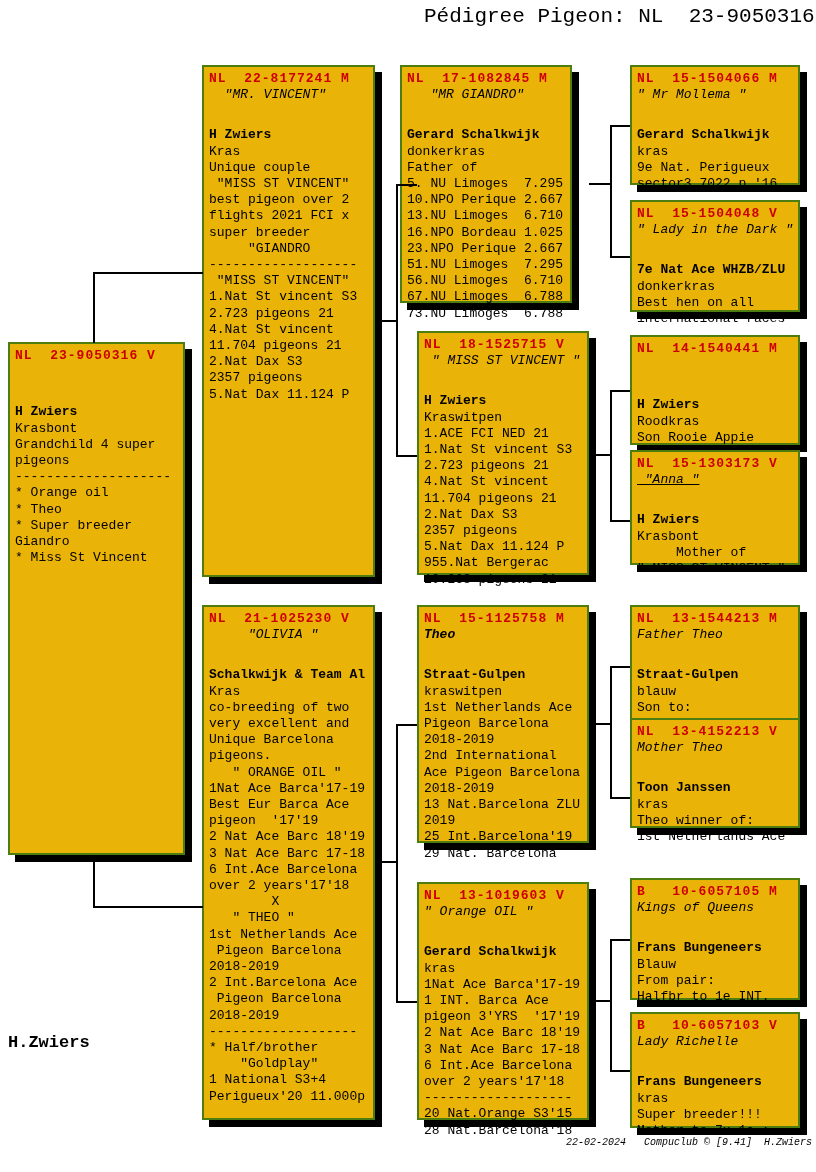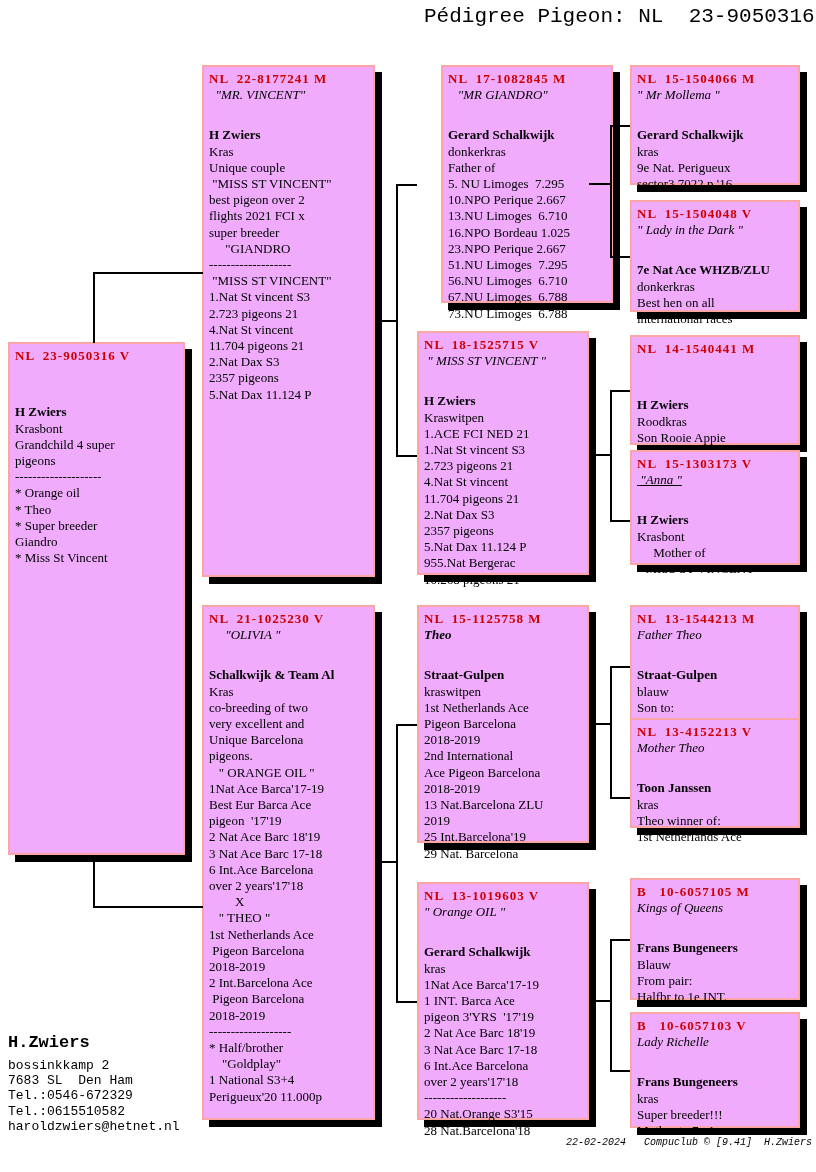--- a/index.html
+++ b/index.html
@@ -1,23 +1,23 @@
 <!DOCTYPE html>
 <html><head>
 <meta charset="utf-8">
 <style>
   html,body{margin:0;padding:0;background:#fff;}
   body{width:816px;height:1172px;position:relative;overflow:hidden;
        font-family:"Liberation Mono",monospace;color:#000;}
   #pedigree-root{position:absolute;inset:0;}
   .page-title{position:absolute;left:424px;top:5px;
        font-family:Liberation Mono, monospace;font-size:21px;white-space:pre;}
-  .pbox{position:absolute;background:#f0abfc;border:2px solid #fca5a5;
+  .pbox{position:absolute;background:#eab308;border:2px solid #4d7c0f;
        box-shadow:7px 7px 0 #000;box-sizing:border-box;
-       padding:4px 0 0 5px;font-size:13px;line-height:16.2px;font-family:Liberation Serif, serif;}
+       padding:4px 0 0 5px;font-size:13px;line-height:16.2px;}
   .ln{white-space:pre;min-height:16px;}
   .ln-r{color:#cc0000;font-weight:bold;letter-spacing:1px;}
   .ln-b{font-weight:bold;margin-top:24px;}
   .ln-i{font-style:italic;}
   .ln-bi{font-weight:bold;font-style:italic;}
   .ln-u{font-style:italic;text-decoration:underline;}
   .cline{position:absolute;background:#000;}
   .contact{position:absolute;left:8px;top:1033px;}
   .contact-name{font-weight:bold;font-size:17px;margin-bottom:6px;}
   .contact .cl{font-size:13px;line-height:15.2px;white-space:pre;}
@@ -93,21 +93,21 @@
       <div class="ln">2 Int.Barcelona Ace</div>
       <div class="ln"> Pigeon Barcelona</div>
       <div class="ln">2018-2019</div>
       <div class="ln">-------------------</div>
       <div class="ln">* Half/brother</div>
       <div class="ln">    "Goldplay"</div>
       <div class="ln">1 National S3+4</div>
       <div class="ln">Perigueux'20 11.000p</div>
     </div>
 
-  <div class="pbox" style="left:441px;top:65px;width:172px;height:238px">
+  <div class="pbox" style="left:400px;top:65px;width:172px;height:238px">
       <div class="ln ln-r">NL  17-1082845 M</div>
       <div class="ln ln-i">   "MR GIANDRO"</div>
       <div class="ln ln-b">Gerard Schalkwijk</div>
       <div class="ln">donkerkras</div>
       <div class="ln">Father of</div>
       <div class="ln">5. NU Limoges  7.295</div>
       <div class="ln">10.NPO Perique 2.667</div>
       <div class="ln">13.NU Limoges  6.710</div>
       <div class="ln">16.NPO Bordeau 1.025</div>
       <div class="ln">23.NPO Perique 2.667</div>
@@ -235,27 +235,20 @@
       <div class="ln ln-r">B   10-6057103 V</div>
       <div class="ln ln-i">Lady Richelle</div>
       <div class="ln ln-b">Frans Bungeneers</div>
       <div class="ln">kras</div>
       <div class="ln">Super breeder!!!</div>
       <div class="ln">Mother to 7x 1e :</div>
     </div>
 
   <div class="contact">
     <div class="contact-name">H.Zwiers</div>
-    <div>
-        <div class="cl">bossinkkamp 2</div>
-        <div class="cl">7683 SL  Den Ham</div>
-        <div class="cl">Tel.:0546-672329</div>
-        <div class="cl">Tel.:0615510582</div>
-        <div class="cl">haroldzwiers@hetnet.nl</div>
-      </div>
   </div>
 
   <div class="footer">22-02-2024   Compuclub © [9.41]  H.Zwiers</div>
 
 <div class="cline" style="left: 93px; top: 272px; width: 2px; height: 71px;"></div>
     <div class="cline" style="left: 93px; top: 272px; width: 110px; height: 2px;"></div>
     <div class="cline" style="left: 93px; top: 855px; width: 2px; height: 53px;"></div>
     <div class="cline" style="left: 93px; top: 906px; width: 110px; height: 2px;"></div>
     <div class="cline" style="left: 375px; top: 320px; width: 22px; height: 2px;"></div>
     <div class="cline" style="left: 396px; top: 184px; width: 2px; height: 273px;"></div>

